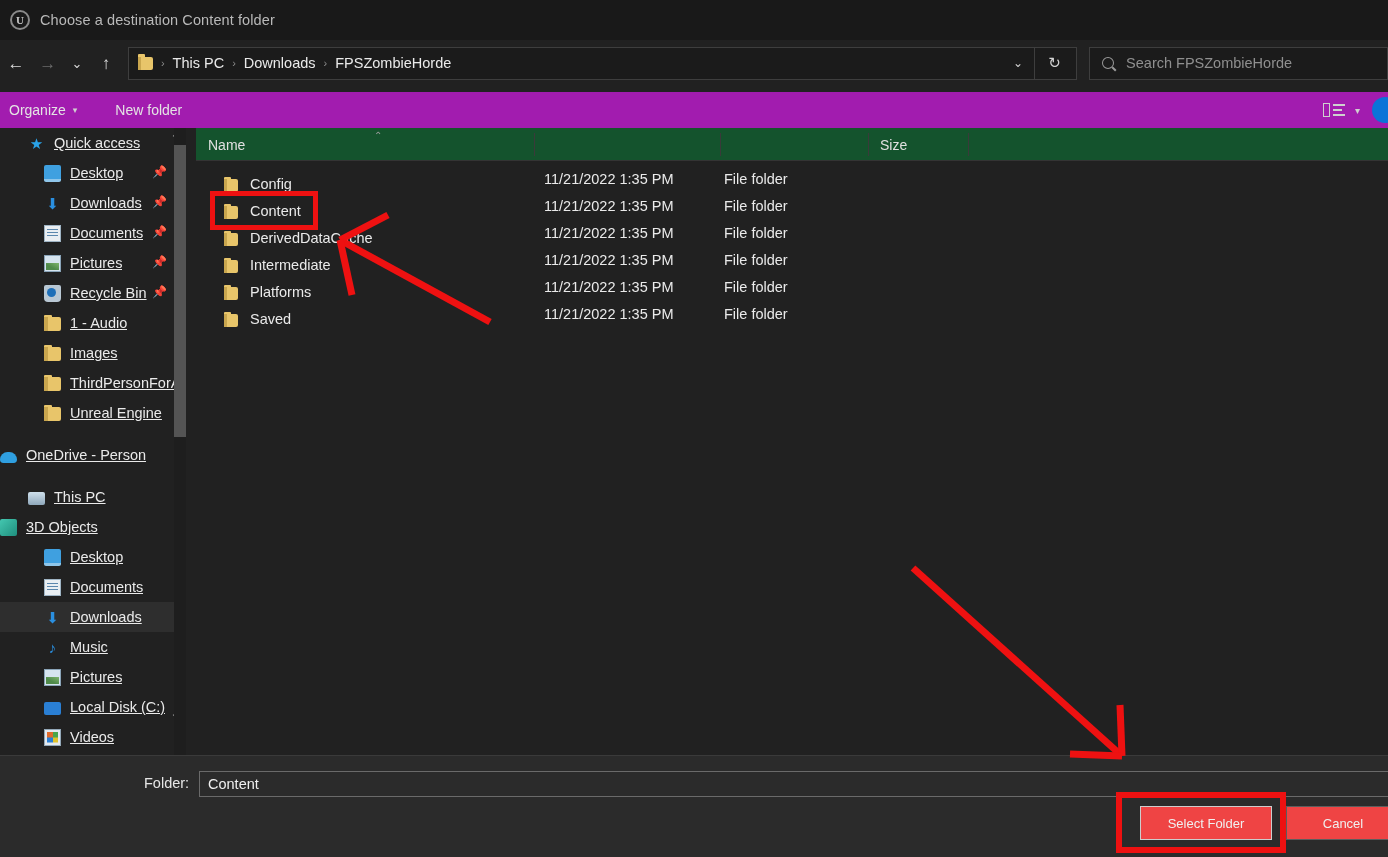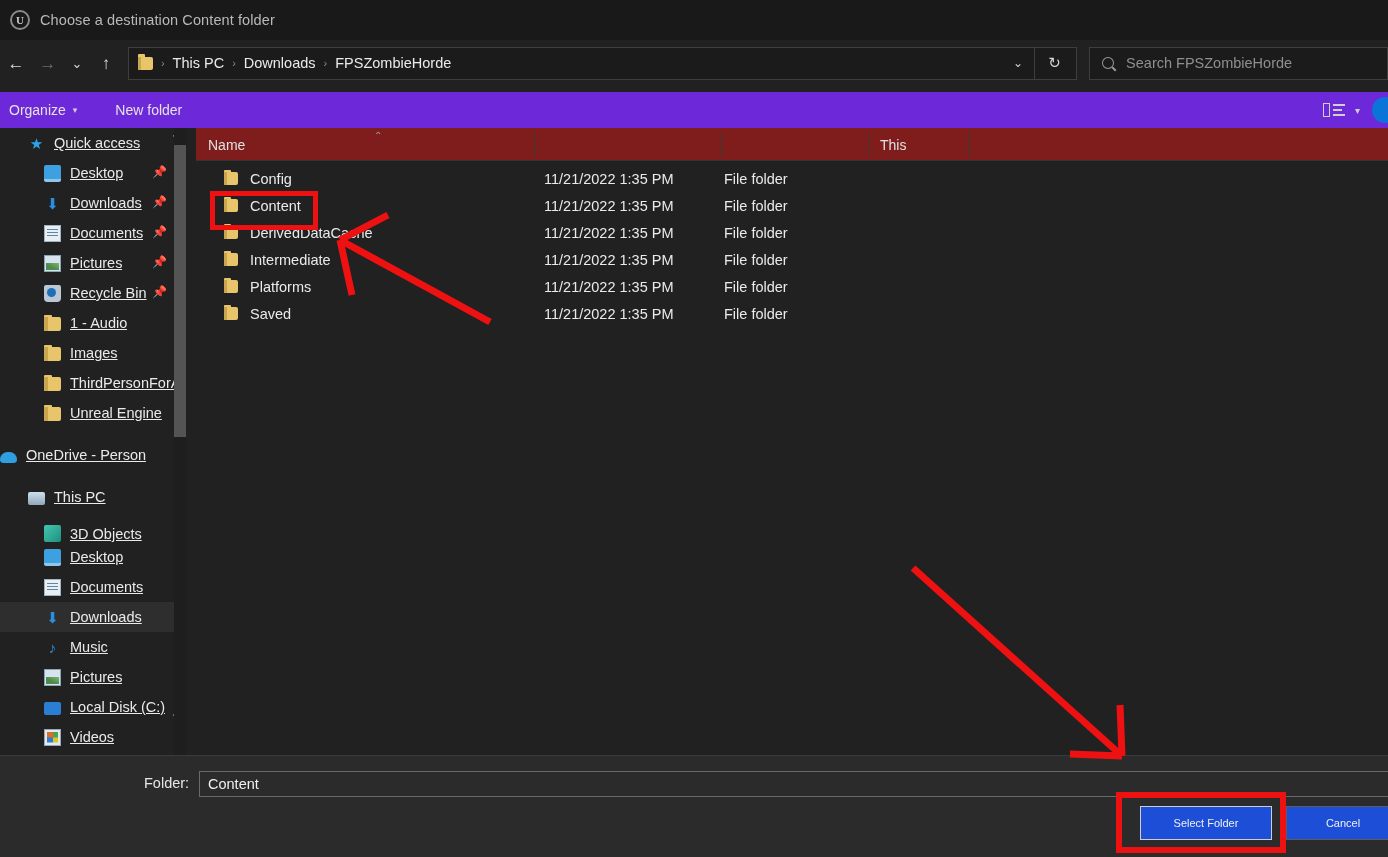--- a/index.html
+++ b/index.html
@@ -82,21 +82,21 @@
   }
   .search-mag::after {
     content: ""; position: absolute; left: 4px; top: 11px; width: 1.6px; height: 5px;
     background: #9a9a9a;
   }
   .search-ph { margin-left: 12px; font-size: 14.5px; color: #8f8f8f; white-space: nowrap; }
 
   
   .toolbar {
     position: absolute; left: 0; top: 92px; width: 1388px; height: 36px;
-    background: #6d28d9; display: flex; align-items: center;
+    background: #a21caf; display: flex; align-items: center;
   }
   .tb-item { font-size: 14px; color: #e4e4e4; padding: 0 9px; display: flex; align-items: center; gap: 7px;}
   .tb-caret { font-size: 9px; color: #d0d0d0; }
   .tb-right { position: absolute; right: 0; top: 0; height: 36px; display: flex; align-items: center; }
   .viewicon { width: 22px; height: 16px; position: relative; }
   .viewicon .vbox {
     position: absolute; left: 0; width: 7px; height: 14px; top: 1px;
     border: 1px solid #cfcfcf;
   }
   .viewicon .vline { position: absolute; left: 10px; height: 1.5px; background: #cfcfcf; }
@@ -179,37 +179,37 @@
     background: #1e1e1e;
   }
   .side-scroll-thumb {
     position: absolute; left: 174px; top: 145px; width: 12px; height: 292px;
     background: #545454;
   }
 
   
   .colhead {
     position: absolute; left: 196px; top: 128px; width: 1192px; height: 33px;
-    background: #7f1d1d; border-bottom: 1px solid #343434;
+    background: #14532d; border-bottom: 1px solid #343434;
   }
   .colhead .ch {
     position: absolute; top: 0; height: 33px; display: flex; align-items: center;
     font-size: 14px; color: #e0e0e0; padding-left: 12px;
   }
   .col-div { position: absolute; top: 5px; width: 1px; height: 23px; background: #3a3a3a; }
   .sort-caret {
     position: absolute; left: 178px; top: 2px; font-size: 10px; color: #9e9e9e;
   }
 
   
   .filelist { position: absolute; left: 196px; top: 165px; width: 1192px; height: 590px; }
   .frow { position: relative; height: 27px; }
   .fcell { position: absolute; top: 0; height: 27px; display: flex; align-items: center;
            font-size: 14.5px; color: #eaeaea; white-space: nowrap; }
-  .fname { left: 28px; }
+  .fname { left: 28px; align-items: flex-end; }
   .fname .ico-folder2 {
     width: 14px; height: 13px; background: #e8c56a; border-radius: 1px 2px 2px 2px;
     position: relative; margin-right: 12px; flex: 0 0 auto;
   }
   .fname .ico-folder2::before {
     content: ""; position: absolute; left: 0; top: -2.5px; width: 7px; height: 3px;
     background: #e8c56a; border-radius: 1px 1px 0 0;
   }
   .fname .ico-folder2::after {
     content: ""; position: absolute; left: 0; top: 0; width: 3px; height: 13px; background: #c9a64e;
@@ -227,21 +227,21 @@
   }
   .folder-input {
     position: absolute; left: 199px; top: 771px; width: 1189px; height: 26px;
     background: #2b2b2b; border: 1px solid #6a6a6a; border-right: none;
     display: flex; align-items: center; padding-left: 8px;
     font-size: 14.5px; color: #f0f0f0;
   }
   .btn {
     position: absolute; height: 34px;
     display: flex; align-items: center; justify-content: center;
-    font-size: 11px; color: #f0f0f0; background: #1d4ed8;
+    font-size: 13px; color: #f0f0f0; background: #ef4444;
   }
   .btn-select { left: 1140px; top: 806px; width: 132px; border: 1px solid #cdcdcd; }
   .btn-cancel { left: 1286px; top: 806px; width: 114px; border: 1px solid #5d5d5d; }
 
   
   .anno { position: absolute; pointer-events: none; }
   .anno-rect-content { left: 210px; top: 191px; width: 108px; height: 39px; border: 5px solid #ee1111; }
   .anno-rect-btn     { left: 1116px; top: 792px; width: 170px; height: 61px; border: 6px solid #ee1111; }
   .anno-svg { left: 0; top: 0; width: 1388px; height: 857px; }
 </style>
@@ -348,21 +348,21 @@
       <div class="side-group-gap"></div>
       <div class="side-item" style="">
         <span class="side-ico ico-cloud"></span>
         <span class="side-label">OneDrive - Person</span>
       </div>
       <div class="side-group-gap"></div>
       <div class="side-item" style="padding-left: 28px;">
         <span class="side-ico ico-pc"></span>
         <span class="side-label">This PC</span>
       </div>
-      <div class="side-item" style="padding-left: 44px; align-items: flex-end;">
+      <div class="side-item" style="">
         <span class="side-ico ico-3d"></span>
         <span class="side-label">3D Objects</span>
       </div>
       <div class="side-item" style="padding-left: 44px;">
         <span class="side-ico ico-monitor"></span>
         <span class="side-label">Desktop</span>
       </div>
       <div class="side-item" style="padding-left: 44px;">
         <span class="side-ico ico-doc"></span>
         <span class="side-label">Documents</span>
@@ -391,21 +391,21 @@
   <div class="side-scroll-up">⌃</div>
   <div class="side-scroll-down">⌄</div>
   <div class="side-scroll-track"></div>
   <div class="side-scroll-thumb"></div>
 
   <div class="colhead">
       <div class="ch" style="left: 0px; width: 338px;">Name</div>
       <div class="sort-caret">⌃</div>
       <div class="col-div" style="left: 338px;"></div>
       <div class="col-div" style="left: 524px;"></div>
-      <div class="ch" style="left: 672px; width: 100px;">This</div>
+      <div class="ch" style="left: 672px; width: 100px;">Size</div>
       <div class="col-div" style="left: 672px;"></div>
       <div class="col-div" style="left: 772px;"></div>
     </div>
 
   <div class="filelist">
       <div class="frow">
         <div class="fcell fname">
           <span class="ico-folder2"></span>
           <span>Config</span>
         </div>

